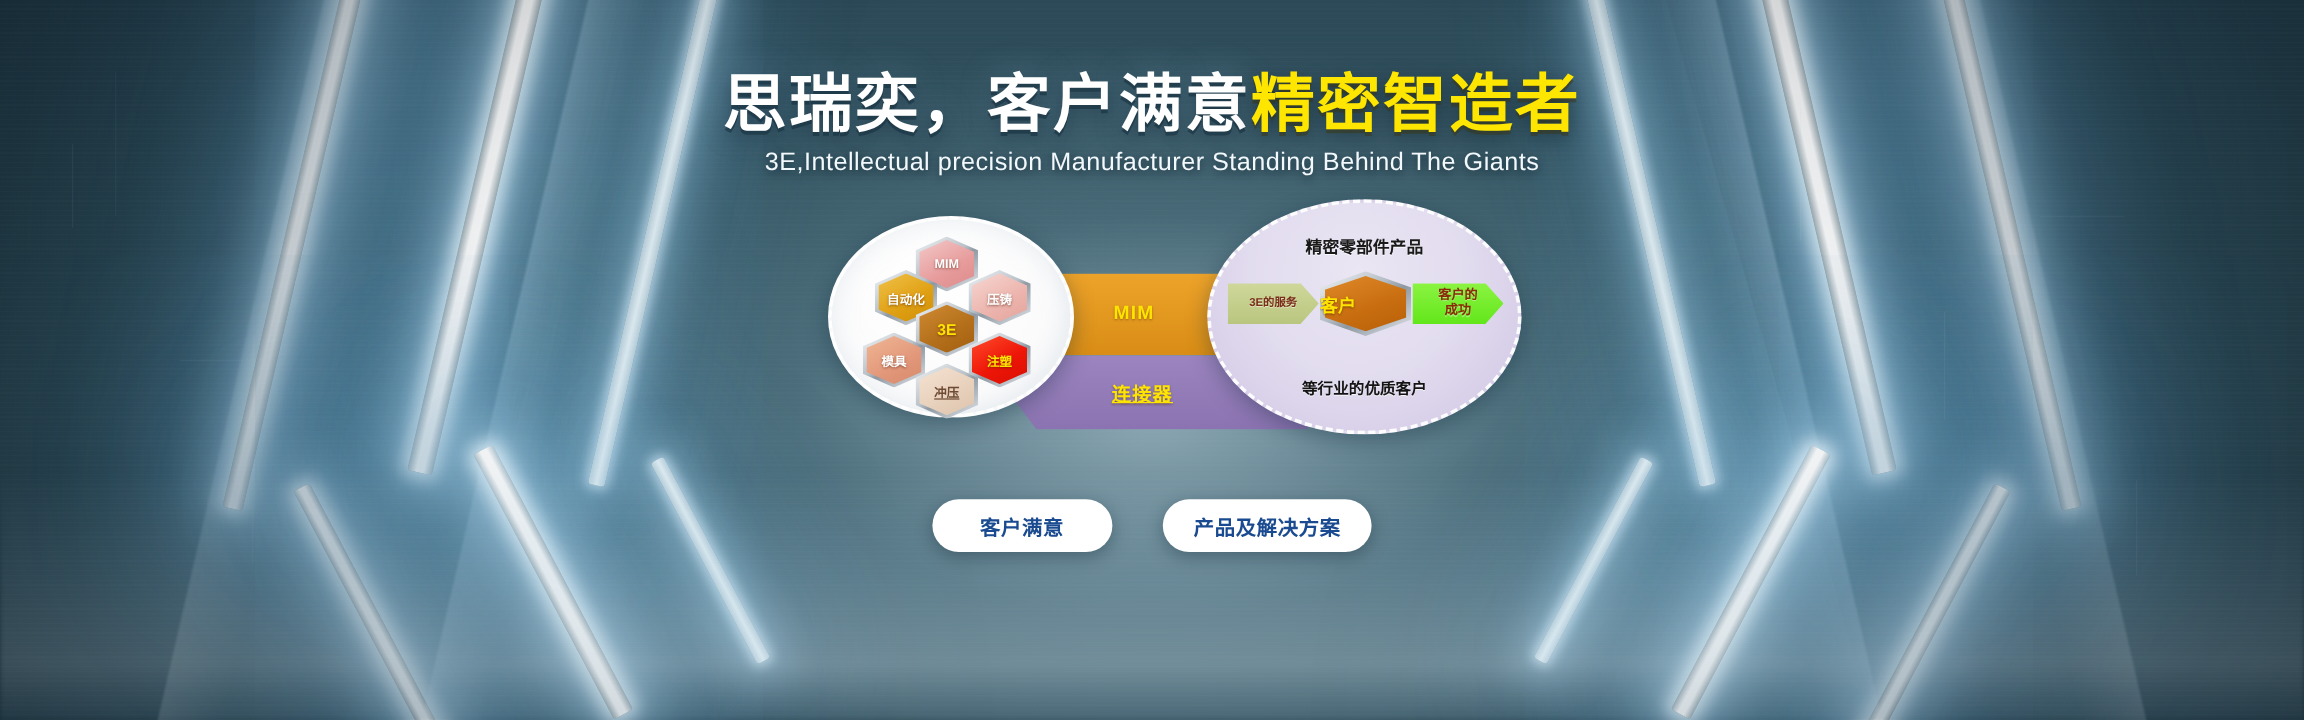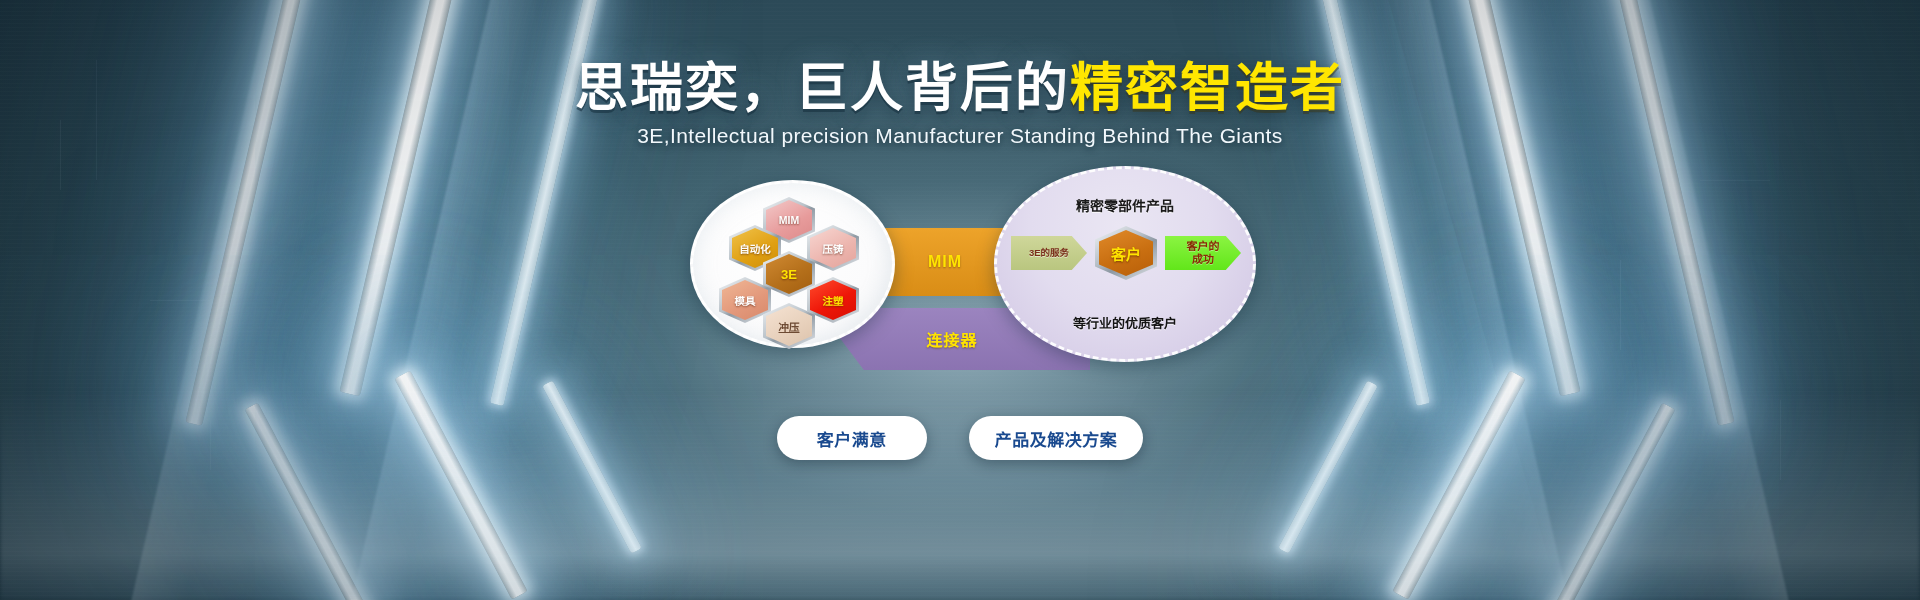--- a/index.html
+++ b/index.html
@@ -115,23 +115,23 @@
     display:flex; align-items:center; justify-content:center;
     font-size:16px; font-weight:bold; color:#ffe400; letter-spacing:1px;
     text-shadow:0 1px 2px rgba(70,40,0,.45);
   }
   .band-1{ top:0;   height:60px;
     background:linear-gradient(180deg,#b7cf74,#9ebd5c);
     clip-path:polygon(14% 0%, 100% 0%, 100% 100%, 6% 100%); }
   .band-2{ top:60px; height:68px;
     background:linear-gradient(180deg,#eda32a,#d98d16);
     clip-path:polygon(6% 0%, 100% 0%, 100% 100%, 6% 100%); }
-  .band-3{ top:140px; height:62px;
+  .band-3{ top:128px; height:62px;
     background:linear-gradient(180deg,#9b84bf,#8b73b1);
-    clip-path:polygon(6% 0%, 100% 0%, 100% 100%, 22% 100%); }
+    clip-path:polygon(6% 0%, 100% 0%, 100% 100%, 22% 100%);text-decoration:underline; }
   .band-1 .band-lbl{ margin-left:12px; }
   .band-3 .band-lbl{ margin-left:14px; }
 
   
   .hex-circle{
     position:absolute; left:0; top:12px;
     width:205px; height:168px; border-radius:50%;
     background:radial-gradient(circle at 42% 34%, #ffffff 0%, #fbfbfc 62%, #eef0f3 100%);
     border:3px dashed rgba(255,255,255,.9);
     box-shadow:0 5px 18px rgba(10,34,48,.35), inset 0 0 22px rgba(170,190,205,.25);
@@ -146,21 +146,21 @@
   }
   .hex .hex-in{
     position:absolute; inset:3px;
     clip-path:polygon(50% 0%, 100% 25%, 100% 75%, 50% 100%, 0% 75%, 0% 25%);
   }
   .hex > span{ position:relative; z-index:2; }
   .hex-ring{ background:linear-gradient(145deg,#f2f4f6,#b9c2c9 45%,#8e99a3 55%,#e7eaee); }
 
   
   .oval{
-    position:absolute; left:304px; top:-2px;
+    position:absolute; left:316px; top:-2px;
     width:262px; height:196px; border-radius:50%;
     background:radial-gradient(ellipse at 48% 30%, #eae6f3 0%, #e2dcef 48%, #cfc4e2 100%);
     border:3px dashed rgba(255,255,255,.92);
     box-shadow:0 5px 18px rgba(10,34,48,.35);
   }
   .oval-title{
     position:absolute; left:0; right:0; top:26px; text-align:center;
     font-size:14px; font-weight:bold; color:#1a1a1a;
     text-shadow:0 1px 0 rgba(255,255,255,.8);
   }
@@ -172,24 +172,24 @@
     width:76px; height:34px;
     display:flex; align-items:center; justify-content:center; text-align:center;
     font-size:9.5px; font-weight:bold; line-height:1.15;
     clip-path:polygon(0% 0%, 80% 0%, 100% 50%, 80% 100%, 0% 100%);
   }
   .arrow-left{ background:linear-gradient(180deg,#cfd79a,#b9c67f); color:#7a2f1a;
     text-shadow:0 1px 0 rgba(255,255,255,.5); }
   .arrow-right{ background:linear-gradient(180deg,#8bf442,#62e61a); color:#8a2a06; font-size:11px;
     text-shadow:0 1px 0 rgba(255,255,255,.35); }
   .hex-center{
-    width:62px; height:54px; position:relative;
+    width:76px; height:54px; position:relative;
     clip-path:polygon(50% 0%, 100% 25%, 100% 75%, 50% 100%, 0% 75%, 0% 25%);
     background:linear-gradient(145deg,#f4f6f8,#b5bec6 42%,#8d98a2 58%,#e9ecf0);
-    display:flex; align-items:center; justify-content:center;
+    display:flex; align-items:center; 
   }
   .hex-center .hc-in{
     position:absolute; inset:4px;
     clip-path:polygon(50% 0%, 100% 25%, 100% 75%, 50% 100%, 0% 75%, 0% 25%);
     background:linear-gradient(160deg,#e08a2a,#c96f11 55%,#b85f08);
   }
   .hex-center span{ position:relative; z-index:3; font-size:15px; font-weight:bold;
     color:#ffe400; text-shadow:0 1px 2px rgba(90,40,0,.7); }
   .oval-foot{
     position:absolute; left:0; right:0; bottom:26px; text-align:center;
@@ -251,21 +251,21 @@
   <div class="circuit" style="left:1500px;top:90px;width:1px;height:110px;opacity:.3;"></div>
   <div class="circuit" style="left:1620px;top:260px;width:1px;height:90px;opacity:.28;"></div>
   <div class="circuit" style="left:1700px;top:180px;width:70px;height:1px;opacity:.25;"></div>
   <div class="circuit" style="left:1780px;top:400px;width:1px;height:80px;opacity:.3;"></div>
 
   <div class="floor-glow"></div>
   <div class="vignette"></div>
   <div class="bg-scan"></div>
 
   <div class="headline-wrap">
-    <div class="headline"><span>思瑞奕，巨人背后的</span><span class="hl-accent">精密智造者</span></div>
+    <div class="headline"><span>思瑞奕，客户满意</span><span class="hl-accent">精密智造者</span></div>
   </div>
   <div class="subtitle">3E,Intellectual precision Manufacturer Standing Behind The Giants</div>
 
   <div id="diagram">
 
     <div class="bands">
       <div class="band band-2">
         <span class="band-lbl">MIM</span>
       </div>
       <div class="band band-3">

